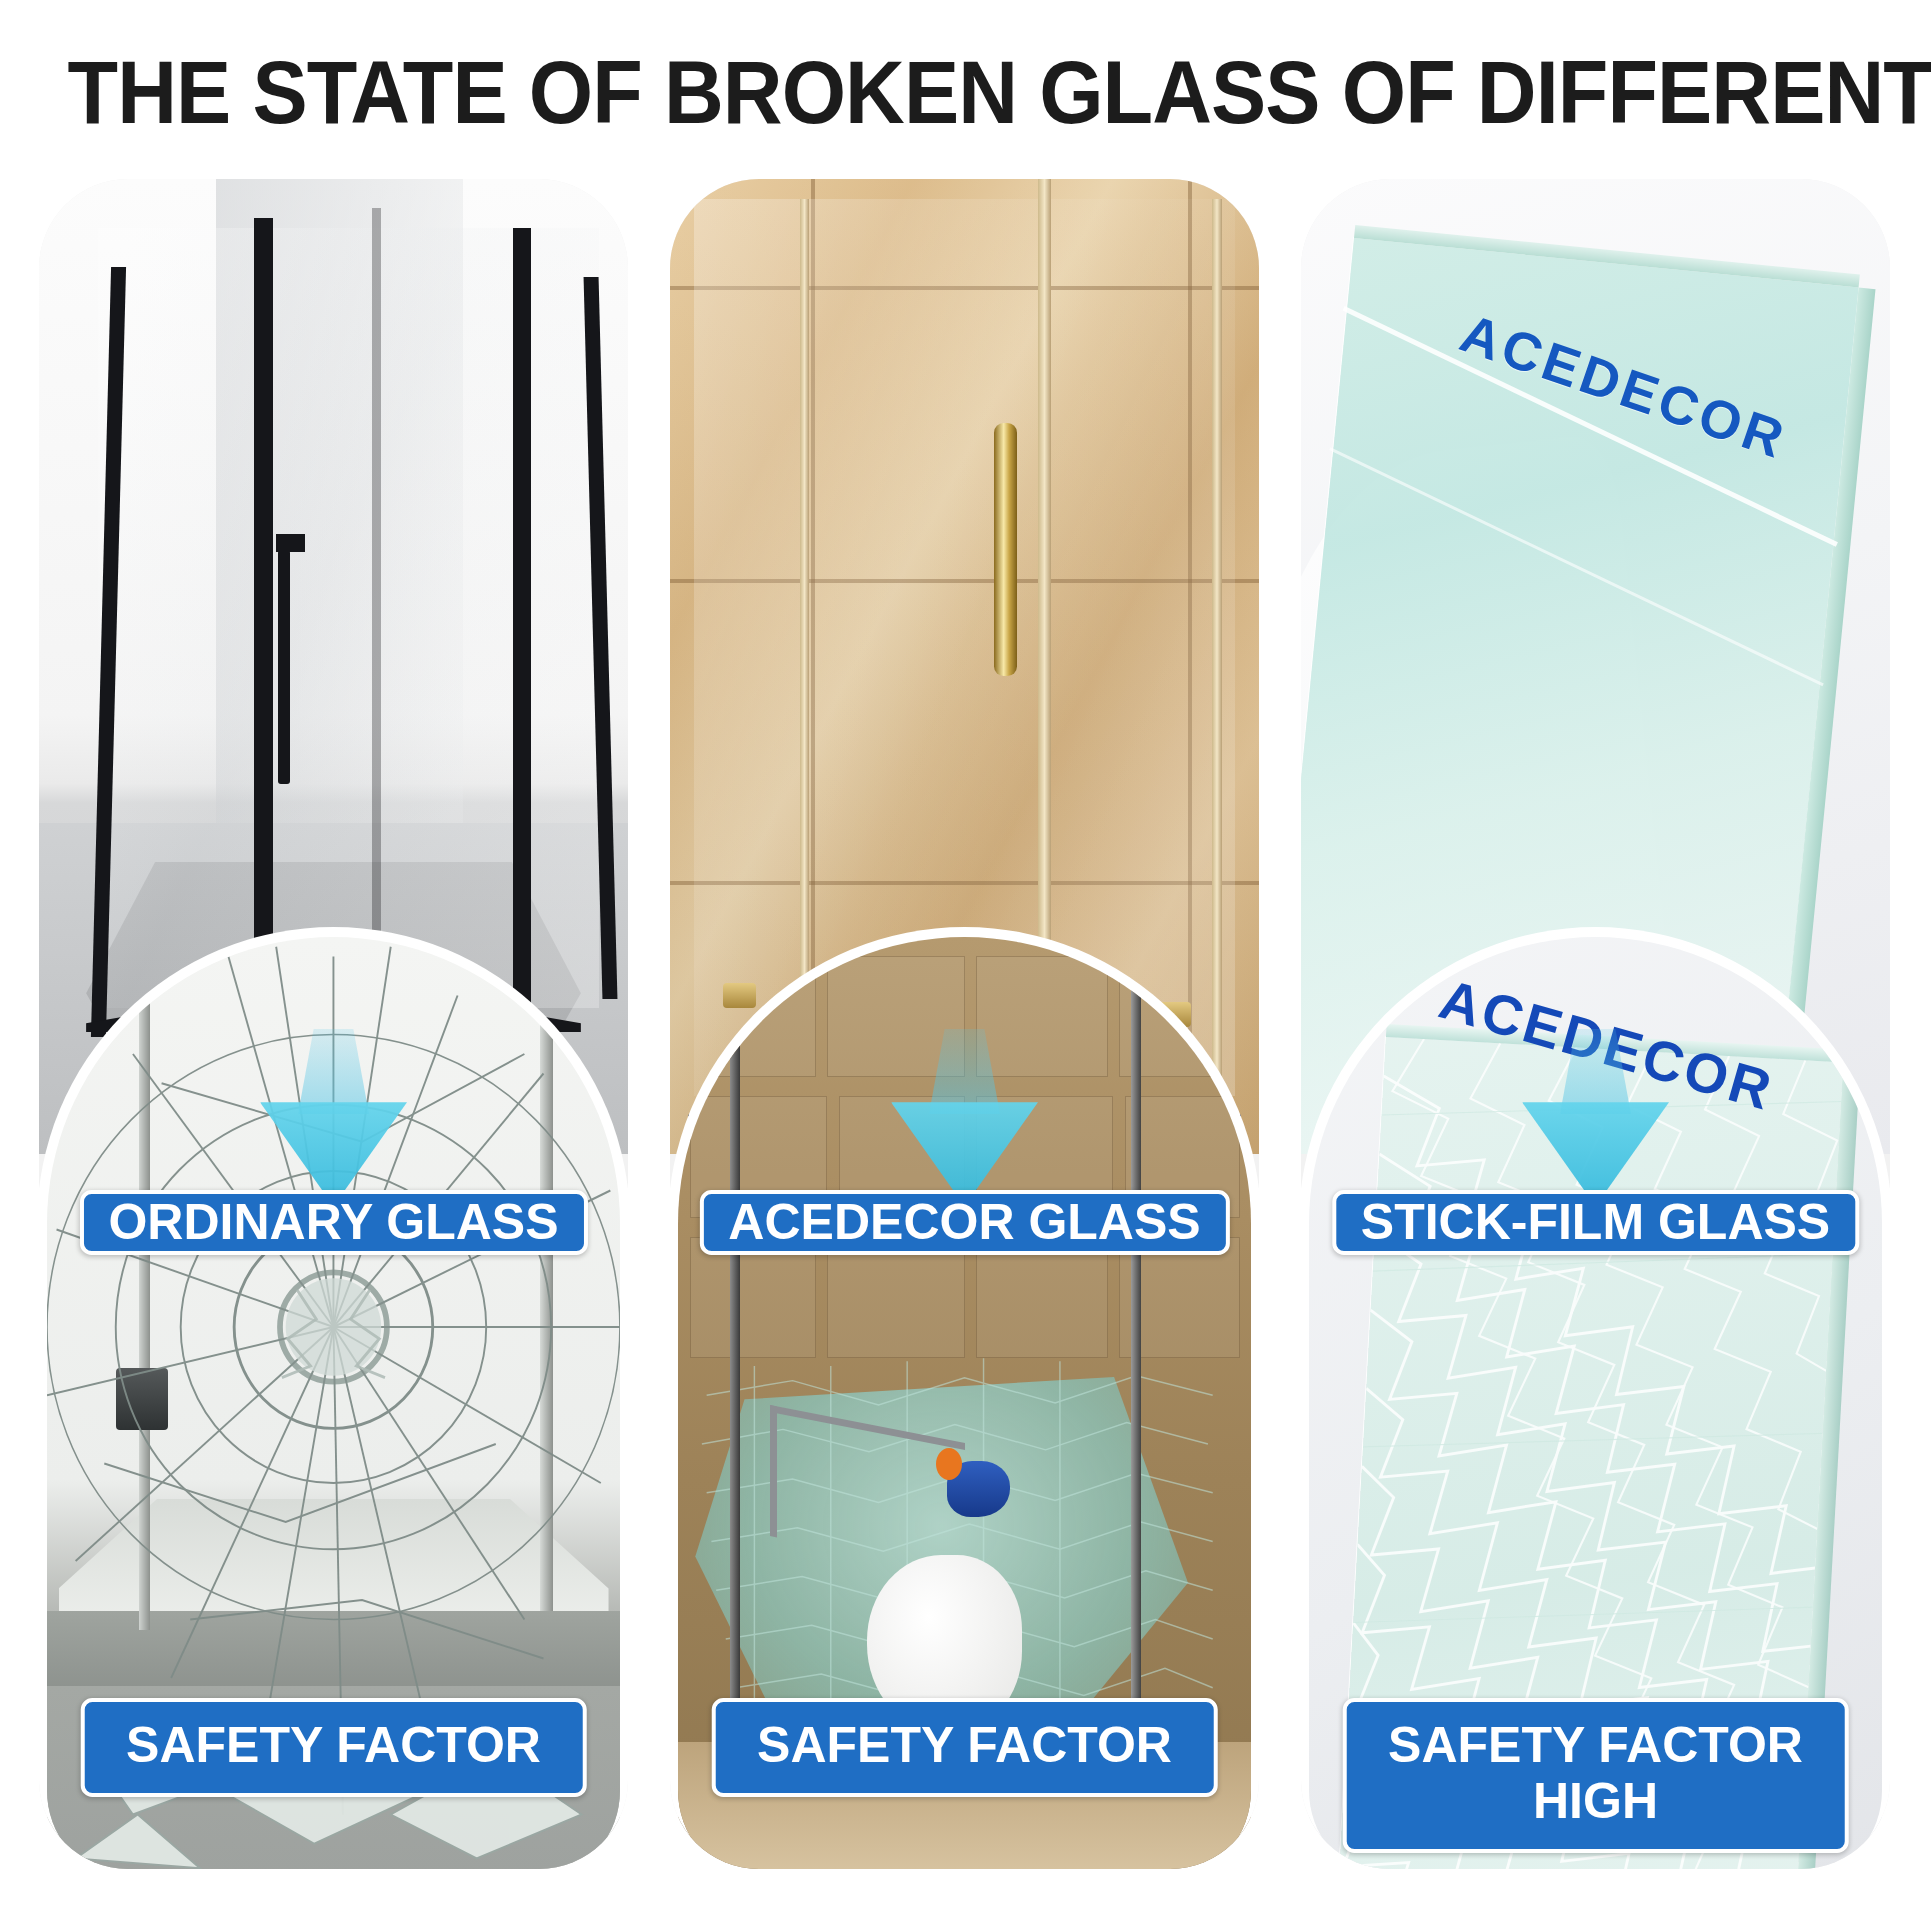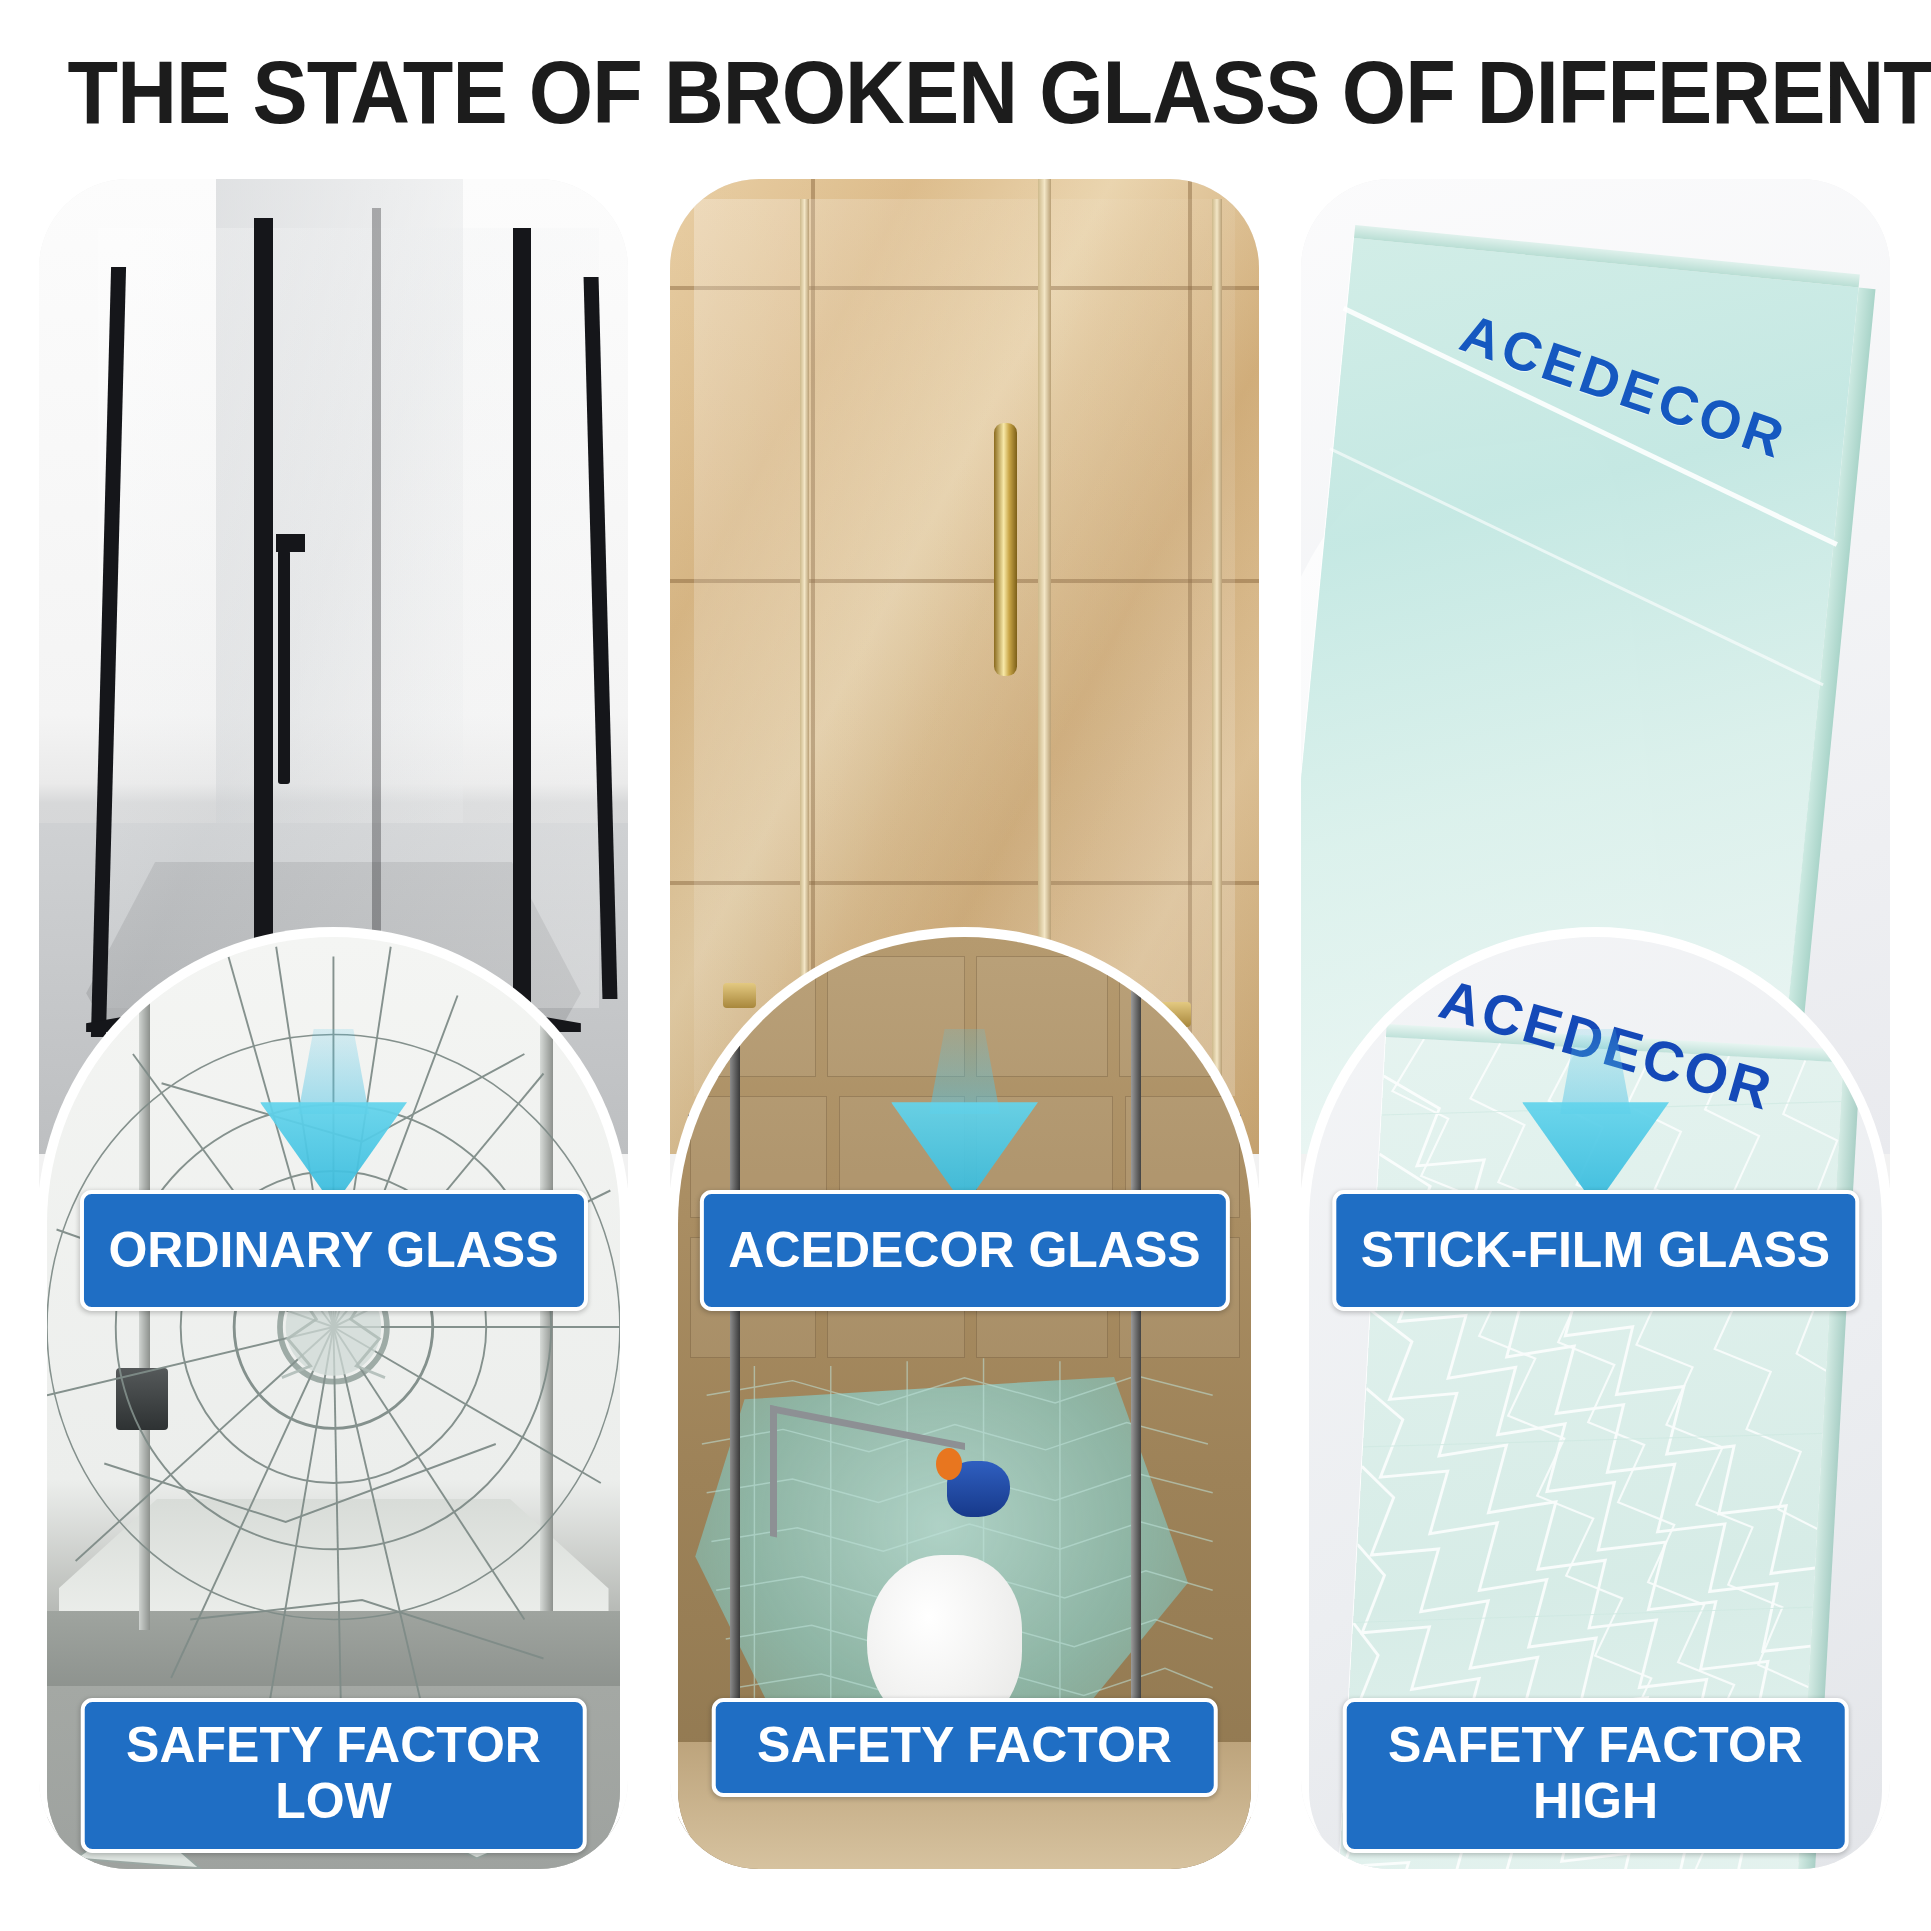--- a/index.html
+++ b/index.html
@@ -327,21 +327,21 @@
     border: 4.8px solid #ffffff;
     border-radius: 11.6px;
     color: #ffffff;
     font-weight: 700;
     text-align: center;
     z-index: 9;
     box-shadow: 0 1.9px 5.8px rgba(0,0,0,.22);
   }
   .badge-type {
     top: 1011px;
-    padding: 30px 25px;
+    padding: 2px 25px;
     font-size: 50px;
     line-height: 1.05;
     white-space: nowrap;
   }
   .badge-safety {
     top: 1519px;
     width: 86%;
     padding: 15.4px 11.6px 19.3px;
     font-size: 50px;
     line-height: 1.12;
@@ -425,21 +425,20 @@
           <polygon points="360,900 470,840 560,900 450,945"></polygon>
           <polygon points="95,900 30,945 160,955"></polygon>
         </g>
       </svg>
     </div>
 
     <div class="badge badge-type">ORDINARY GLASS</div>
 
     <div class="badge badge-safety">
       <span>SAFETY FACTOR</span>
-      <span class="l2">LOW</span>
     </div>
   </div>
 
   <div class="card">
 
     <div class="top-scene c2-top">
       <div class="grout gh1"></div>
         <div class="grout gh2"></div>
         <div class="grout gh3"></div>
       <div class="grout gv1"></div>

